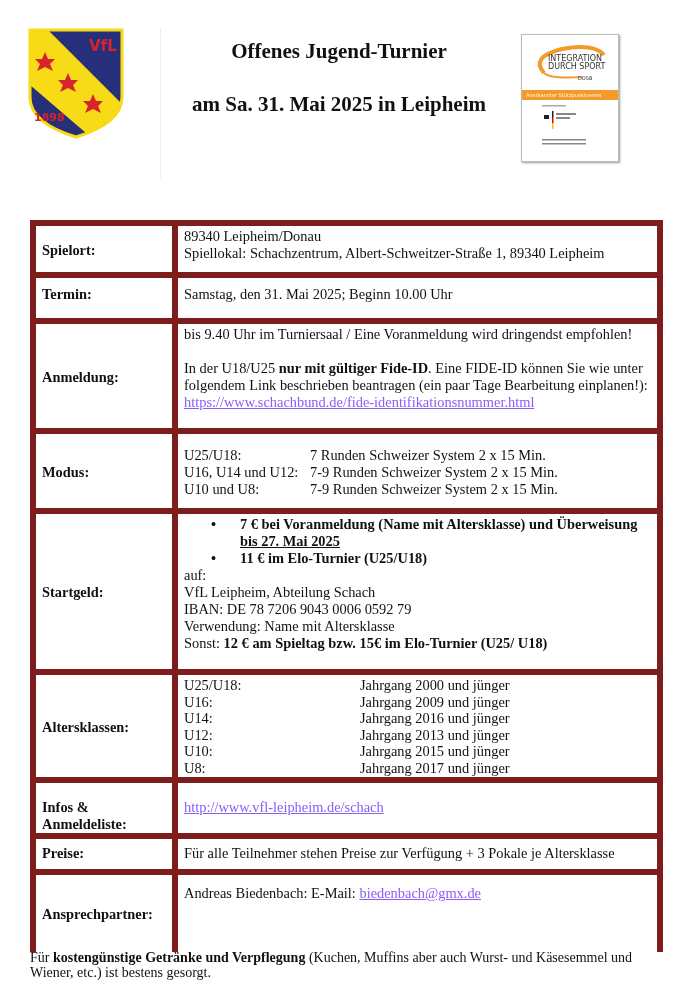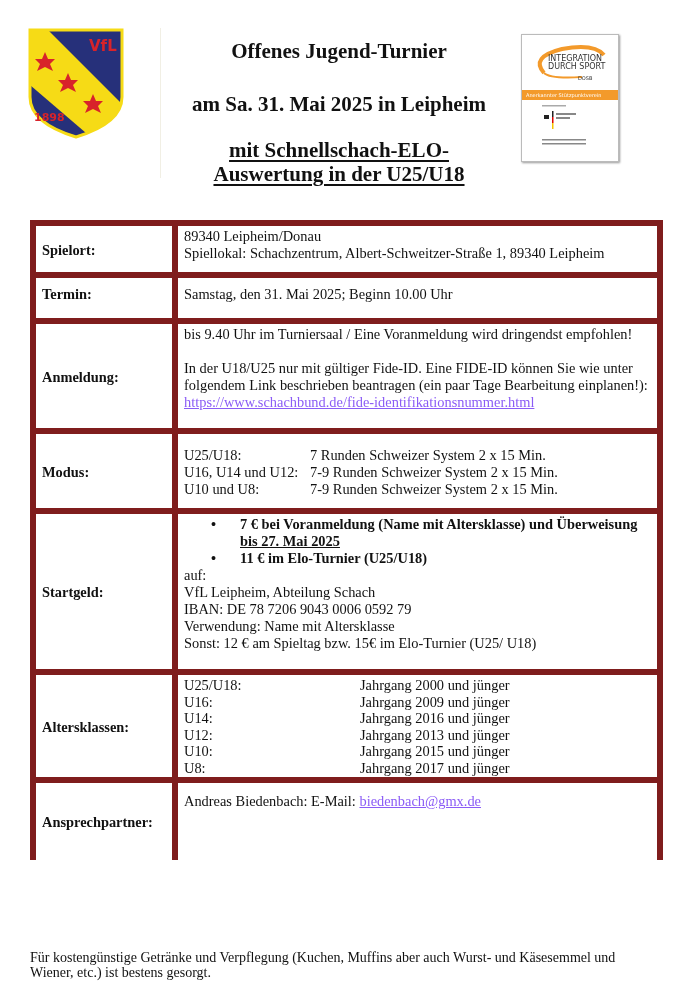--- a/index.html
+++ b/index.html
@@ -15,21 +15,21 @@
            font-weight: bold; font-size: 21px; line-height: 24px; }
   .t1 { top: 39px; }
   .t2 { top: 92px; }
   .t3 { top: 138px; text-decoration: underline; text-underline-offset: 3px; }
 
   table.info { position: absolute; left: 30px; top: 220px; width: 633px;
                border-collapse: collapse; font-size: 14.4px; line-height: 17px; }
   table.info td { border: 6px solid #7f1d1d; vertical-align: top; padding: 2px 5px 0 6px; }
   table.info td.lab { width: 125px; font-weight: bold; vertical-align: middle; border-right: 1.5px solid #333; }
   a.lnk { color: #8b5cf6; text-decoration: underline; }
-  .b { font-weight: normal; }
+  .b { font-weight: bold; }
   .u { text-decoration: underline; }
   .grid2 { display: grid; }
   .bul { display: flex; padding-left: 27px; font-weight: bold; }
   .bul .dot { width: 29px; flex: 0 0 29px; }
 
   .footer { position: absolute; left: 30px; top: 950px; width: 620px; font-size: 14px; line-height: 15px; }
 </style>
 </head>
 <body>
 
@@ -70,21 +70,21 @@
   <rect x="30" y="88" width="1.5" height="6" fill="#f5c400"></rect>
   <rect x="34" y="78" width="20" height="2" fill="#888"></rect>
   <rect x="34" y="82" width="14" height="2" fill="#888"></rect>
   <rect x="20" y="70" width="24" height="1.5" fill="#aaa"></rect>
   <rect x="20" y="104" width="44" height="1.5" fill="#888"></rect>
   <rect x="20" y="108" width="44" height="1.5" fill="#888"></rect>
 </svg>
 
 <div class="title t1">Offenes Jugend-Turnier</div>
 <div class="title t2">am Sa. 31. Mai 2025 in Leipheim</div>
-<div class="title t3"><span>mit Schnellschach-ELO-</span><br><span>Auswertung in der U25/U18</span></div>
+<div class="title t3"><br></div>
 
 <table class="info">
   <tbody>
       <tr style="height:52px">
     <td class="lab">Spielort:</td>
     <td>
       <div>89340 Leipheim/Donau</div>
       <div>Spiellokal: Schachzentrum, Albert-Schweitzer-Straße 1, 89340 Leipheim</div>
     </td>
   </tr>
@@ -143,20 +143,28 @@
             <span>Jahrgang 2016 und jünger</span>
         <span>U12:</span>
             <span>Jahrgang 2013 und jünger</span>
         <span>U10:</span>
             <span>Jahrgang 2015 und jünger</span>
         <span>U8:</span>
             <span>Jahrgang 2017 und jünger</span>
       </div>
     </td>
   </tr>
+  <tr style="height:55px">
+    <td class="lab" style="vertical-align:top;padding-top:16px"><span>Infos &amp;</span><br><span>Anmeldeliste:</span></td>
+    <td style="padding-top:16px"><a class="lnk" href="#">http://www.vfl-leipheim.de/schach</a></td>
+  </tr>
+  <tr style="height:36px">
+    <td class="lab" style="vertical-align:top;padding-top:6px">Preise:</td>
+    <td style="padding-top:6px">Für alle Teilnehmer stehen Preise zur Verfügung + 3 Pokale je Altersklasse</td>
+  </tr>
   <tr style="height:80px">
     <td class="lab" style="border-bottom:none">Ansprechpartner:</td>
     <td style="padding-top:10px;border-bottom:none"><span>Andreas Biedenbach: E-Mail: </span><a class="lnk" href="#">biedenbach@gmx.de</a></td>
   </tr>
 </tbody>
   </table>
 
 <div class="footer"><span>Für </span><span class="b">kostengünstige Getränke und Verpflegung</span><span> (Kuchen, Muffins aber auch Wurst- und Käsesemmel und Wiener, etc.) ist bestens gesorgt.</span></div>
 
 </body></html>

